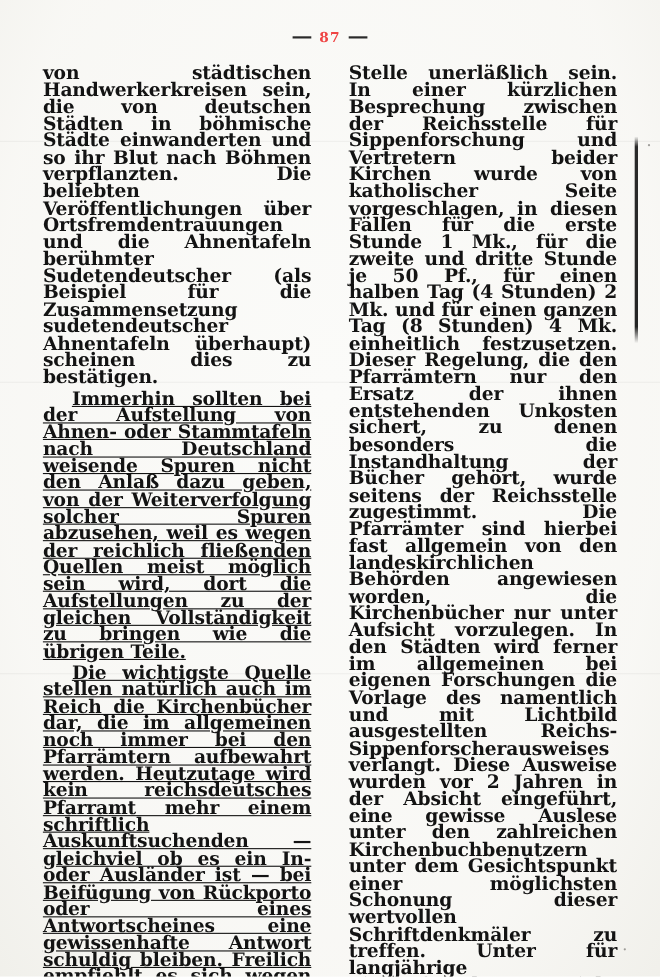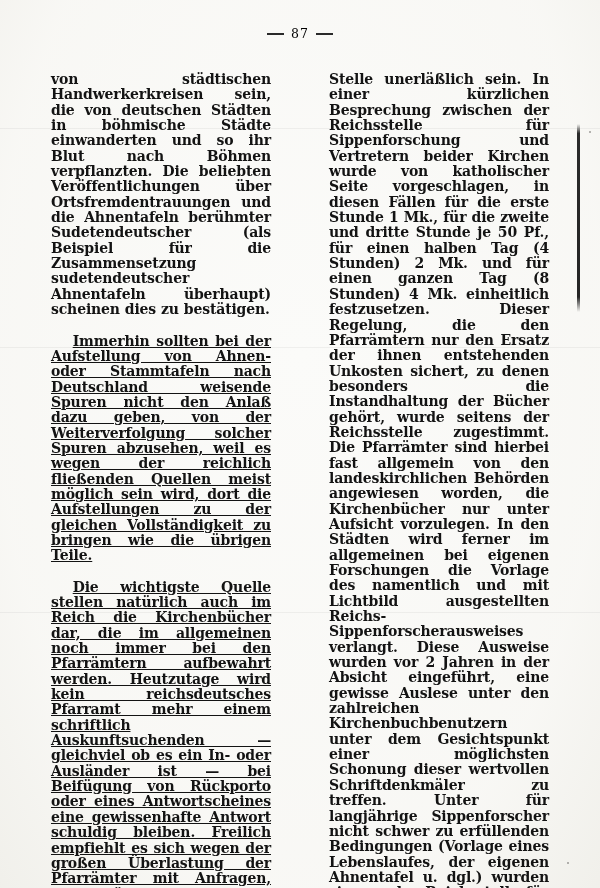--- a/index.html
+++ b/index.html
@@ -29,24 +29,24 @@
     pointer-events: none;
   }
 
   .page-header {
     position: absolute;
     top: 26px;
     left: 0;
     width: 600px;
     text-align: center;
     font-family: "DejaVu Serif", serif;
-    font-weight: normal;
+    font-weight: bold;
     font-size: 12.5px;
     letter-spacing: 1px;
-    color: #000000;
+    color: #ef4444;
   }
   .page-header .rule {
     display: inline-block;
     width: 17px;
     height: 1.6px;
     background: #2a2a2a;
     vertical-align: 3px;
     margin: 0 7px;
   }
 
@@ -58,23 +58,23 @@
     display: flex;
     justify-content: center;
     gap: 26px;
   }
 
   .col {
     width: 252px;
   }
 
   .col p {
-    margin: 16px;
+    margin: 4px;
     font-family: "DejaVu Serif", serif;
-    font-size: 14px;
+    font-size: 17px;
     line-height: 15.35px;
     text-align: justify;
     text-justify: inter-word;
     color: #131313;
     
     font-weight: 700;
     letter-spacing: -0.15px;
     word-spacing: 0.2px;
     -webkit-font-smoothing: none;
   }

